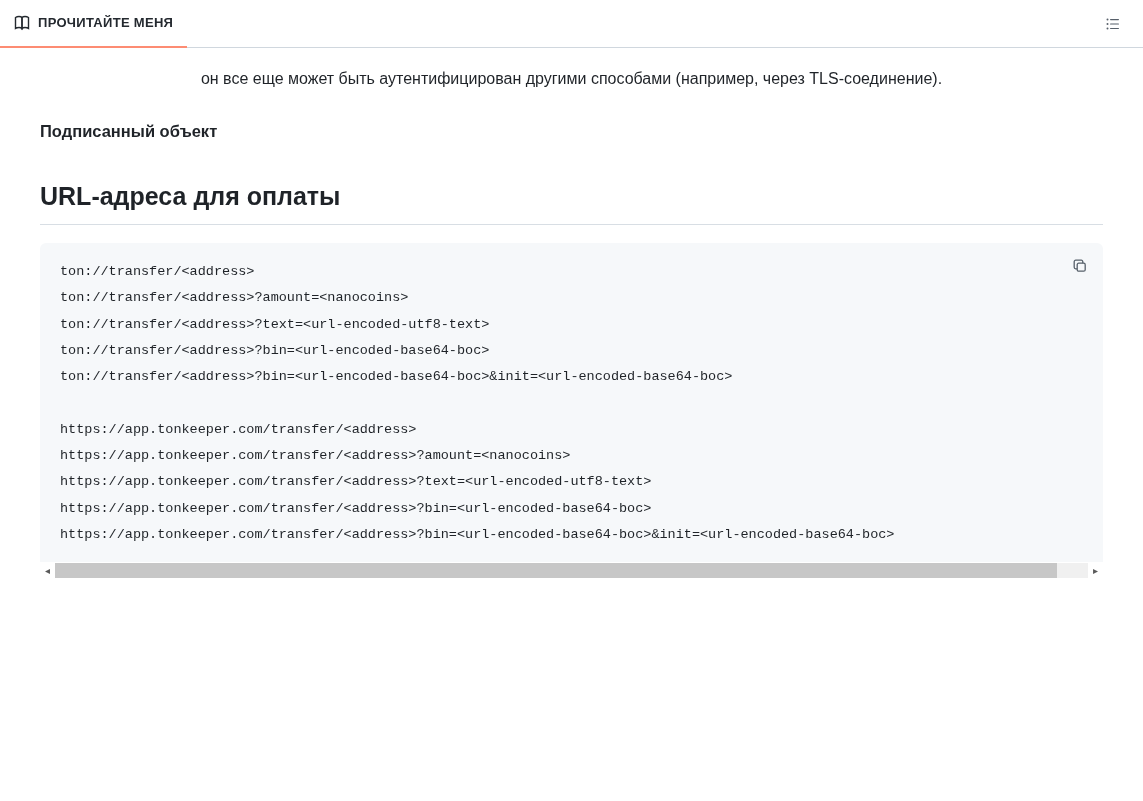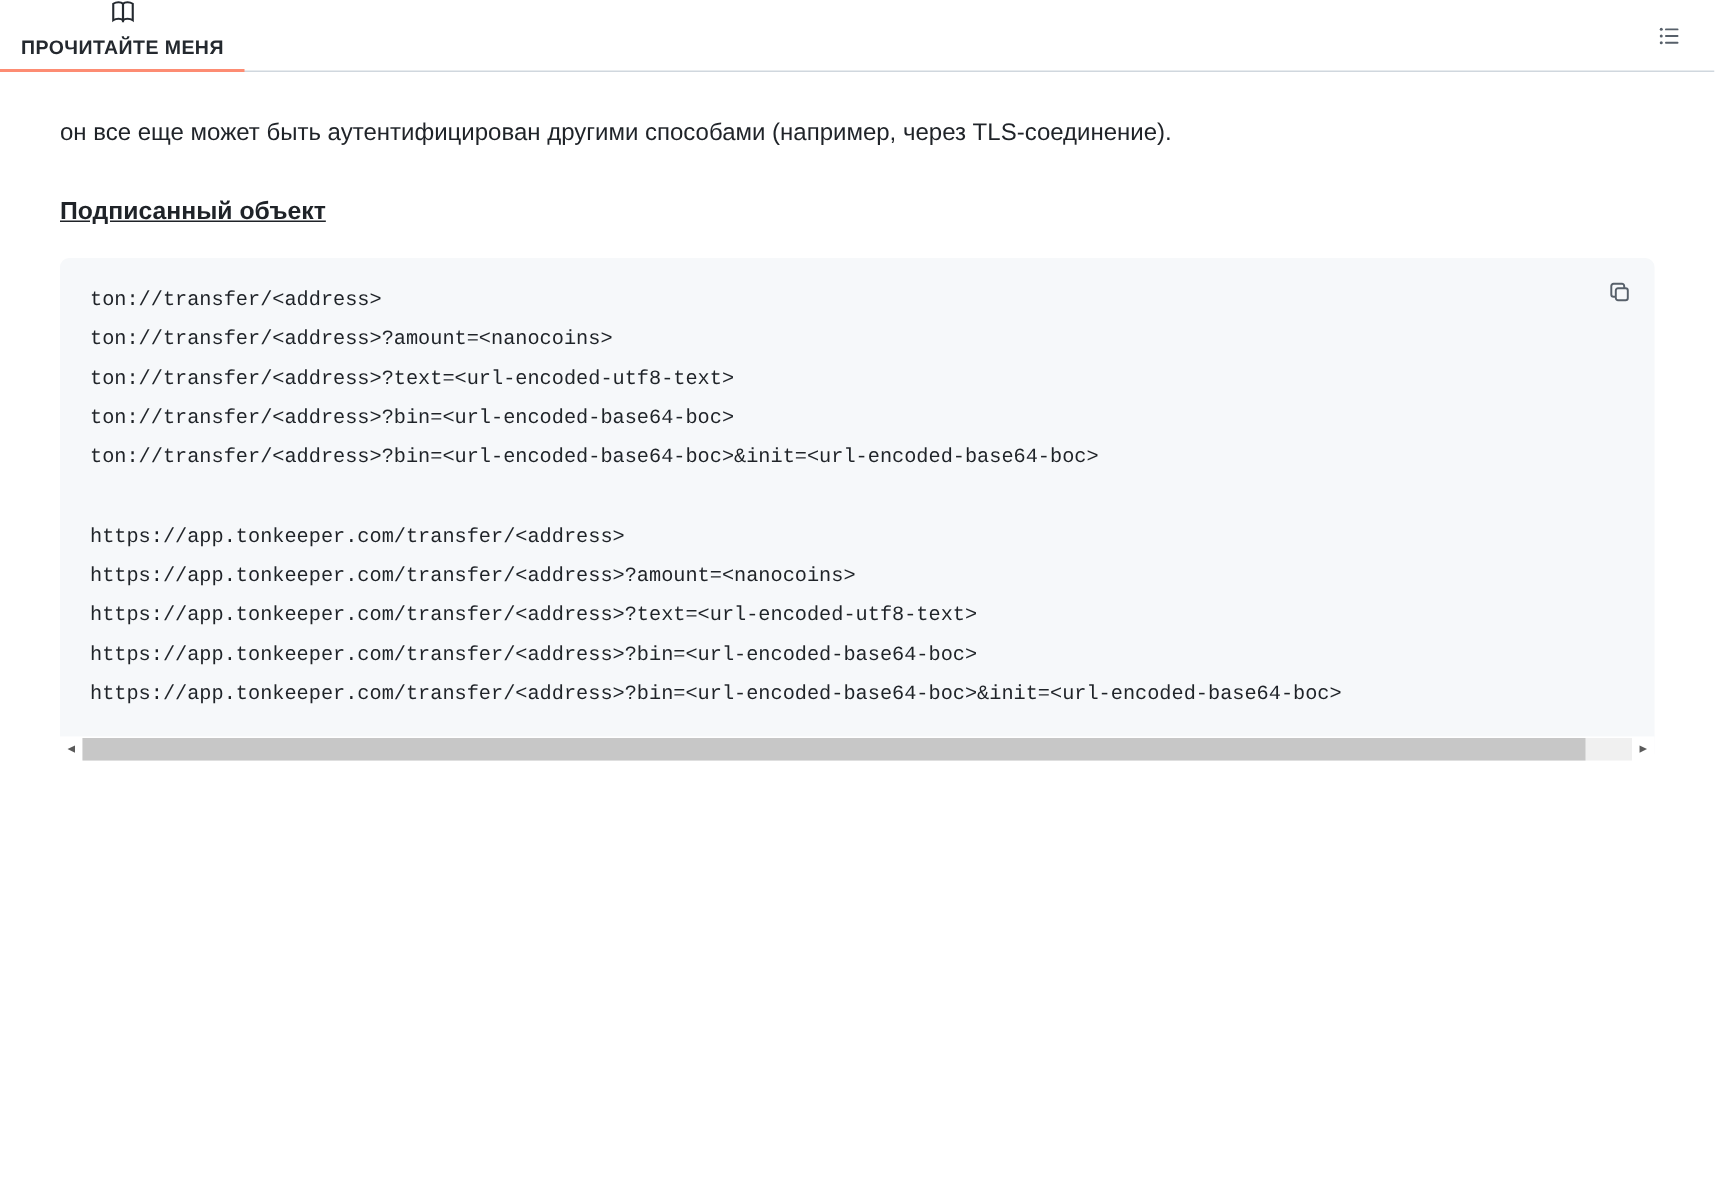--- a/index.html
+++ b/index.html
@@ -22,44 +22,42 @@
     display: flex;
     align-items: center;
     gap: 8px;
     padding: 0 14px;
     height: 48px;
     font-size: 13px;
     font-weight: 600;
     color: #24292f;
     border-bottom: 2px solid transparent;
     letter-spacing: 0.3px;
-    flex-direction: column;
   }
   .tab.active { border-bottom-color: #fd8c73; }
   .tab-icon svg, .toc-btn svg { display: block; }
   .toc-btn {
     width: 32px; height: 32px;
     display: flex; align-items: center; justify-content: center;
     border-radius: 6px;
     color: #57606a;
     margin-right: 6px;
   }
   .content {
     padding: 8px 40px 30px 40px;
     font-size: 16px;
     line-height: 1.6;
     color: #1f2328;
   }
-  .para { margin: 20px 0; }
+  .para { margin: 10px 0; text-align: center; }
   .h3 {
     font-size: 16.5px;
     font-weight: 600;
     margin: 26px 0 10px 0;
     color: #1f2328;
-    text-decoration: underline;
   }
   .h2 {
     font-size: 25px;
     font-weight: 700;
     margin: 32px 0 10px 0;
     padding-bottom: 8px;
     border-bottom: 1px solid #d8dee4;
     color: #1f2328;
   }
   .codeblock-wrap {
@@ -145,20 +143,21 @@
   </div>
 </div>
 
 <div class="content">
 
   <p class="para">он все еще может быть аутентифицирован другими способами (например, через TLS-соединение).</p>
 
   <div class="h3">Подписанный объект</div>
 
 
+  <div class="h2">URL-адреса для оплаты</div>
 
 
   <div class="codeblock-wrap">
     <div class="copy-btn">
       <svg width="16" height="16" viewBox="0 0 16 16" fill="none" stroke="currentColor" stroke-width="1.3">
         <rect x="5.2" y="5.2" width="8" height="8" rx="1.5"></rect>
         <path d="M10.8 5.2 L10.8 3.7 A1.5 1.5 0 0 0 9.3 2.2 L3.7 2.2 A1.5 1.5 0 0 0 2.2 3.7 L2.2 9.3 A1.5 1.5 0 0 0 3.7 10.8 L5.2 10.8"></path>
       </svg>
     </div>
     <pre class="codeblock">ton://transfer/&lt;address&gt;

